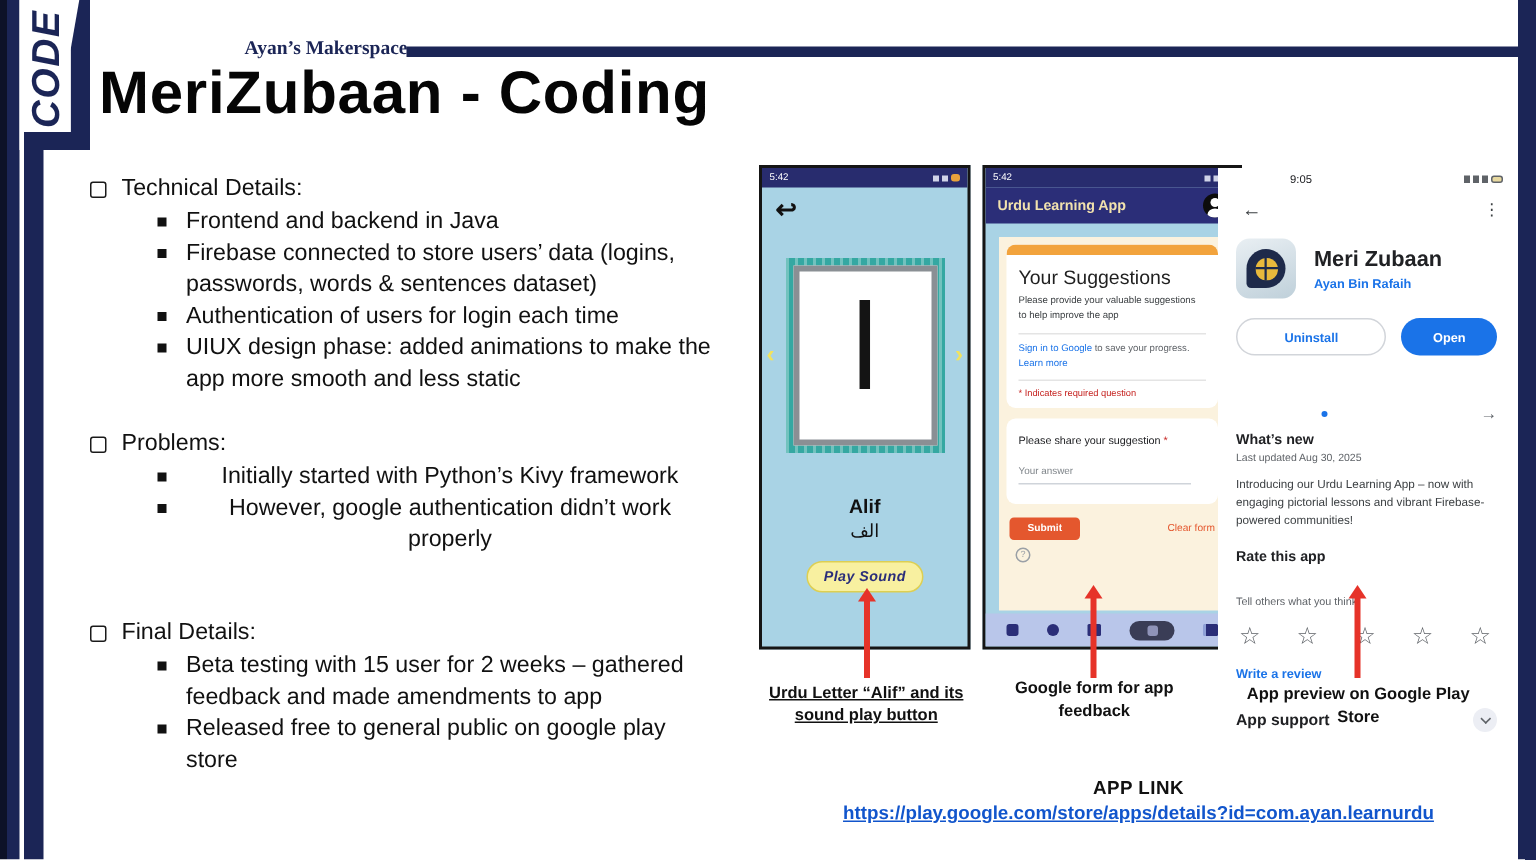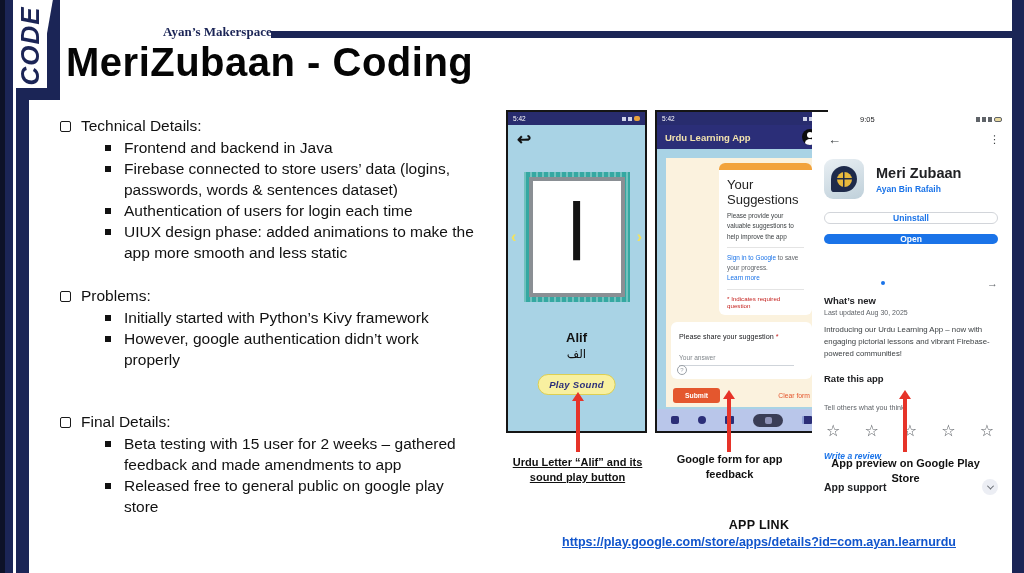--- a/index.html
+++ b/index.html
@@ -20,21 +20,21 @@
   .bar-left-inner { left:16px; top:100px; width:13px; height:473px; background:#1b2556; }
   .bar-right { left:1012px; top:0; width:12px; height:573px; background:#1b2556; }
 
   .brand { left:163px; top:24px; font-family:"Liberation Serif", serif; font-weight:bold;
     font-size:13px; color:#1b2556; }
   .header-line { left:271px; top:31px; width:741px; height:7px; background:#1b2556; }
   .page-title { left:66px; top:40px; font-weight:bold; font-size:40px; color:#050505; letter-spacing:.5px; }
 
   
   .section { left:60px; width:440px; }
-  .sec-1 { top:117px; } .sec-2 { top:287px; } .sec-3 { top:413px; }
+  .sec-1 { top:117px; } .sec-2 { top:287px;text-align:center; } .sec-3 { top:413px; }
   .sec-title-row { display:flex; align-items:flex-start; gap:10px; }
   .checkbox { width:11px; height:11px; border:1.8px solid #1a1a1a; border-radius:2px; margin-top:4px; flex:none; }
   .sec-title { font-size:15.5px; color:#111; }
   .sec-items { margin:2px 0 0 45px; }
   .item-row { display:flex; gap:13px; align-items:flex-start; }
   .sq-bullet { width:6px; height:6px; background:#111; margin-top:8px; flex:none; }
   .item-text { font-size:15.5px; line-height:21px; color:#111; width:352px; }
 
   
   .phone { border:2px solid #151515; background:#a9d3e5; overflow:hidden; }
@@ -64,21 +64,21 @@
     color:#2a2d7a; font-weight:bold; font-style:italic; font-size:9.5px; letter-spacing:.3px; white-space:nowrap; }
 
   
   .phone2 { left:655px; top:110px; width:173px; height:323px; }
   .appbar { height:24px; background:#2b2e78; display:flex; align-items:center; padding:0 8px; }
   .appbar-title { color:#f2e2ae; font-weight:bold; font-size:9.5px; }
   .avatar { margin-left:auto; width:16px; height:16px; border-radius:50%; background:#0c0c0c; position:relative; overflow:hidden; }
   .avatar .head { position:absolute; left:5px; top:3px; width:6px; height:6px; border-radius:50%; background:#fff; }
   .avatar .body { position:absolute; left:3px; top:10px; width:10px; height:8px; border-radius:50% 50% 0 0; background:#fff; }
   .form-wrap { position:absolute; left:9px; right:9px; top:46px; bottom:24px; background:#fbf2de; padding:5px; overflow:hidden; }
-  .form-card { background:#fff; border-radius:6px; overflow:hidden;margin-left:48px; }
+  .form-card { background:#fff; border-radius:6px; overflow:hidden; }
   .orange-strip { height:7px; background:#f2a33c; }
   .form-card-pad { padding:7px 8px 6px; }
   .form-title { font-size:13px; color:#1f1f1f; }
   .form-desc { font-size:6.4px; color:#3c4043; margin-top:4px; line-height:1.6; }
   .hr { height:1px; background:#e4e4e4; margin:5px 0; }
   .signin { font-size:6.4px; line-height:1.6; color:#5f6368; }
   .blue-link { color:#1a73e8; }
   .required-note { font-size:6.2px; color:#c5221f; }
   .q-card { margin-top:7px; background:#fff; border-radius:6px; padding:10px 8px 13px; }
   .q-text { font-size:7.2px; color:#202124; }
@@ -113,36 +113,36 @@
   .ps-app-row { display:flex; gap:12px; margin:12px 12px 0; align-items:center; }
   .ps-app-icon { width:40px; height:40px; border-radius:9px;
     background:linear-gradient(160deg,#e9eff3,#bfd0da); display:flex; align-items:center; justify-content:center; }
   .ps-logo-outer { width:26px; height:26px; border-radius:50% 50% 50% 12%; background:#1e2a4a;
     display:flex; align-items:center; justify-content:center; }
   .ps-logo-globe { width:15px; height:15px; border-radius:50%; background:#e8b93c;
     background-image:linear-gradient(#1e2a4a 0 0),linear-gradient(#1e2a4a 0 0);
     background-size:100% 1.5px,1.5px 100%; background-position:center; background-repeat:no-repeat; }
   .ps-app-name { font-size:14.5px; font-weight:600; color:#202124; }
   .ps-dev { font-size:8.5px; font-weight:bold; color:#1a73e8; margin-top:3px; }
-  .ps-btn-row { display:flex; gap:10px; margin:13px 12px 0;flex-direction:column; }
+  .ps-btn-row { display:flex; gap:10px; margin:13px 12px 0; }
   .btn-uninstall { flex:1.55; height:25px; border:1px solid #d2d5da; border-radius:13px;
     color:#1a73e8; font-weight:bold; font-size:8.5px; display:flex; align-items:center; justify-content:center; background:#fff; }
   .btn-open { flex:1; height:25px; background:#1a73e8; border-radius:13px; color:#fff;
     font-weight:bold; font-size:8.5px; display:flex; align-items:center; justify-content:center; }
   .ps-wn-row { display:flex; align-items:center; margin:15px 12px 0; }
   .ps-wn { font-weight:bold; font-size:9.5px;margin-top:36px; }
   .wn-dot { width:4px; height:4px; border-radius:50%; background:#1a73e8; margin-left:5px; }
   .wn-arrow { margin-left:auto; font-size:11px; color:#5f6368; }
   .ps-updated { margin:3px 12px 0; font-size:7px; color:#5f6368; }
   .ps-desc { margin:8px 20px 0 12px; font-size:7.8px; color:#3c4043; line-height:1.55; }
   .ps-rate { margin:13px 12px 0; font-weight:bold; font-size:9.5px; }
   .ps-rate-sub { margin:19px 12px 0; font-size:7.2px; color:#5f6368; }
   .stars { display:flex; justify-content:space-between; margin:9px 16px 0 14px; }
   .stars span { font-size:16px; color:#5f6368; font-family:"DejaVu Sans", sans-serif; }
-  .ps-review { margin:11px 12px 0; color:#1a73e8; font-weight:bold; font-size:8.5px;font-style:italic; }
+  .ps-review { margin:11px 12px 0; color:#1a73e8; font-weight:bold; font-size:8.5px; }
   .ps-support-row { display:flex; align-items:center; margin:18px 12px 0; }
   .ps-support { font-weight:bold; font-size:10.5px; }
   .chev-circle { margin-left:auto; width:16px; height:16px; border-radius:50%; background:#eceef4;
     display:flex; align-items:center; justify-content:center; }
   .chev-down { width:5px; height:5px; border-right:1.4px solid #5f6368; border-bottom:1.4px solid #5f6368;
     transform:rotate(45deg) translate(-1px,-1px); }
 
   
   .red-arrow { position:absolute; width:3.5px; background:#e63329; }
   .red-arrow::before { content:""; position:absolute; top:-8px; left:50%; transform:translateX(-50%);

